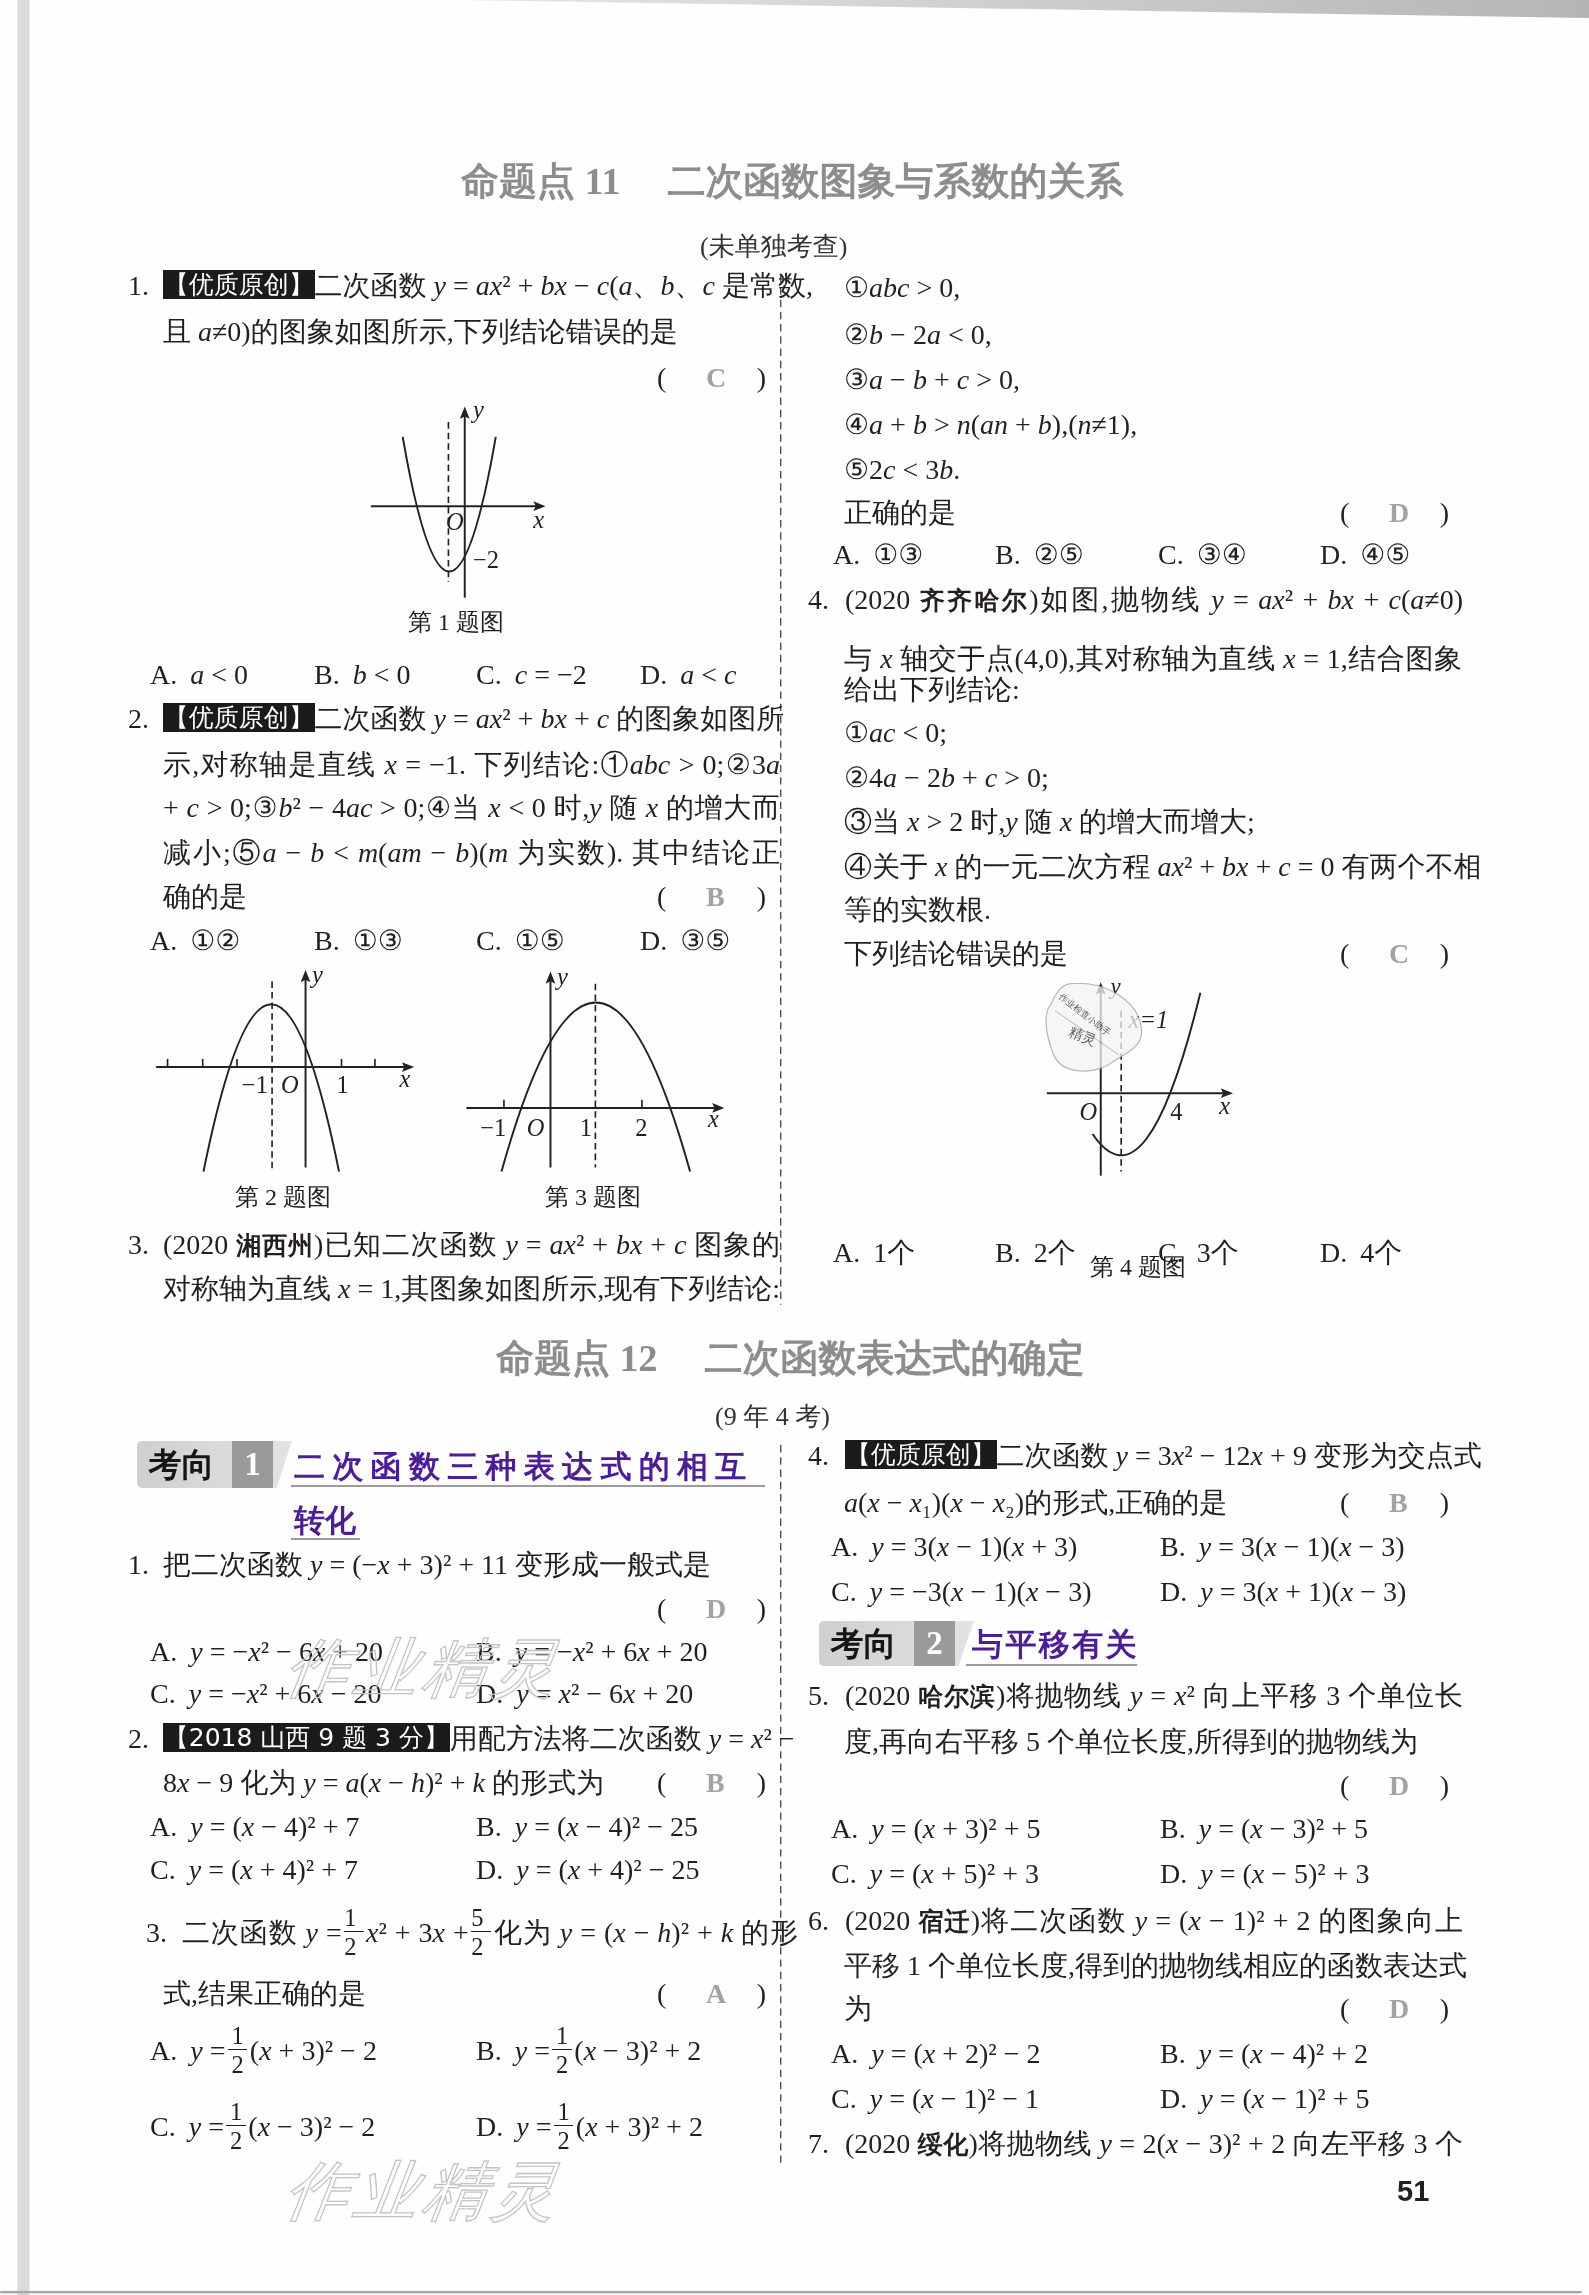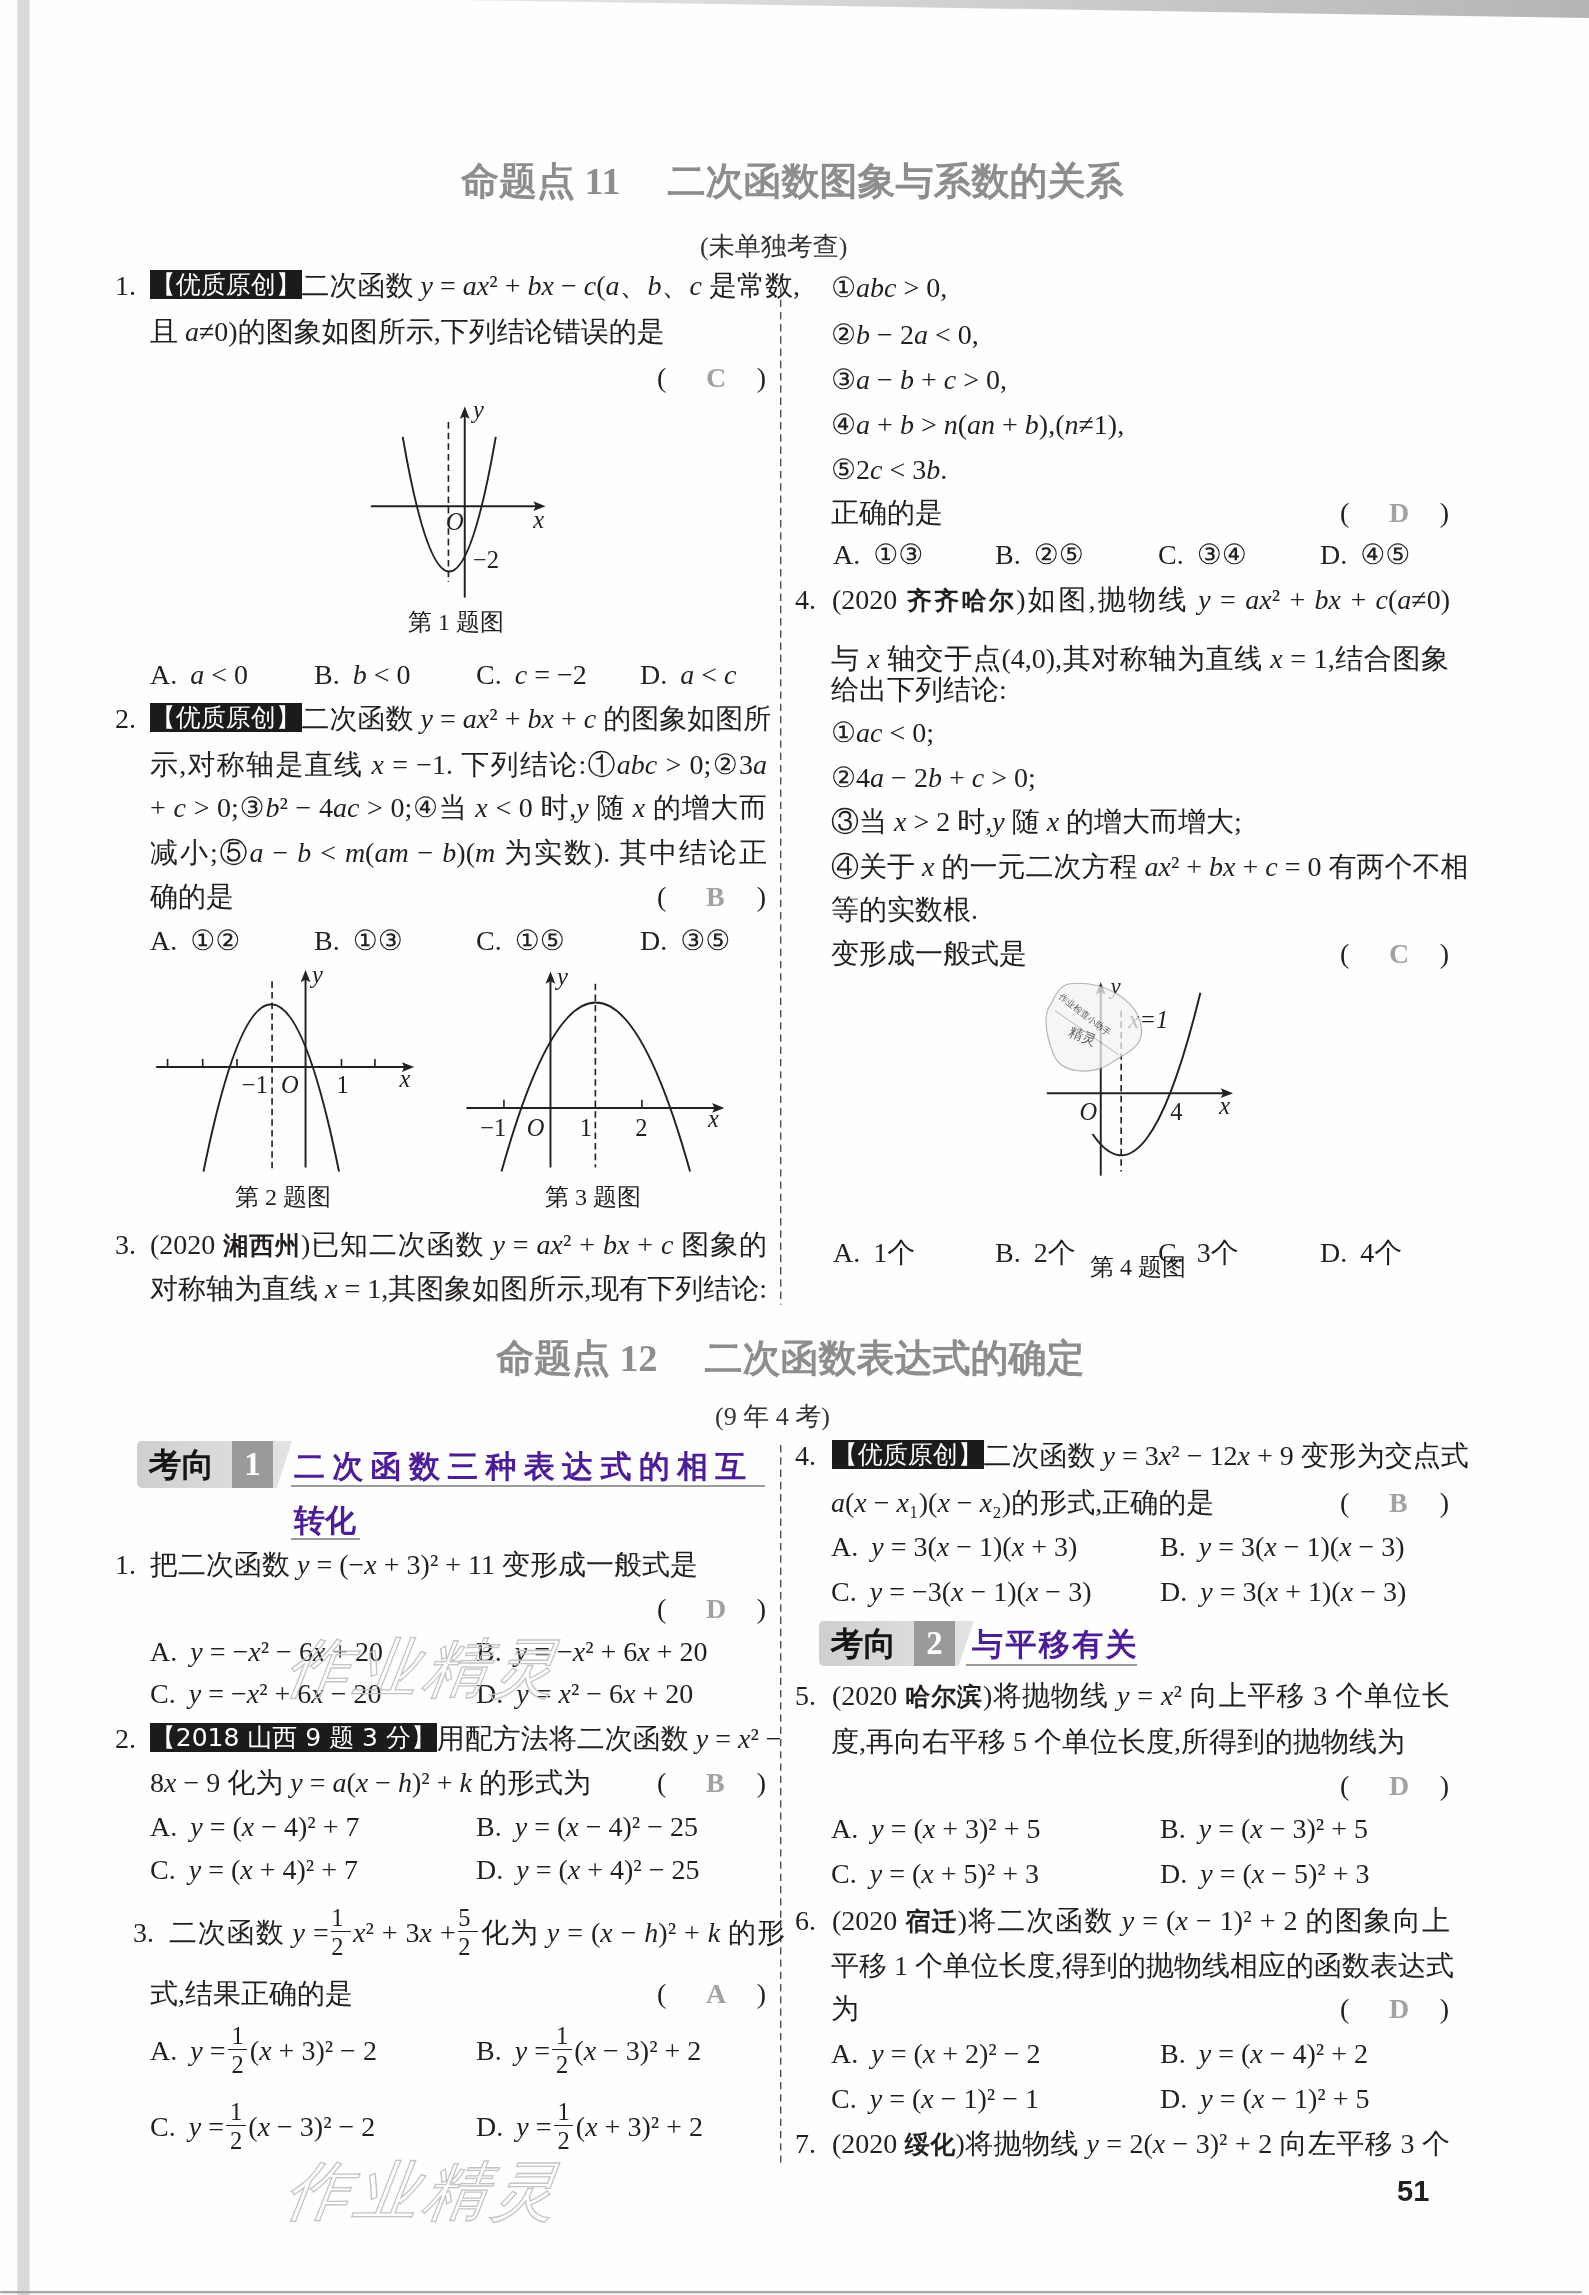--- a/index.html
+++ b/index.html
@@ -1,19 +1,19 @@
 <!DOCTYPE html>
 <html style="--text: #231f20; --answer: #a2a2a2; --section_title: #8d8d8d; --tag_bg: #1b1b1b; --badge_num_bg: #9a9a9a;font-size:13px"><head>
 <meta charset="utf-8">
 <style>
   :root{--text:#231f20;--answer:#a2a2a2;--section_title:#8d8d8d;--tag_bg:#1b1b1b;--badge_num_bg:#9a9a9a;}
   html,body{margin:0;padding:0;background:#fff;}
   #page{position:relative;width:1590px;height:2295px;background:#fefefe;overflow:hidden;
         font-family:"Liberation Serif","DejaVu Serif",serif;color:var(--text);}
-  .ln{position:absolute;height:44px;line-height:44px;font-size:28px;white-space:nowrap;}
+  .ln{position:absolute;height:44px;line-height:44px;font-size:28px;white-space:nowrap;margin-left:13px;}
   .j{text-align:justify;text-align-last:justify;}
   .num{display:inline-block;width:35px;}
   .rnum{display:inline-block;width:37px;}
   .tag{display:inline-block;background:var(--tag_bg);color:#fff;font-size:25px;line-height:29px;height:29px;
        padding:0 0.8px;vertical-align:1.6px;font-family:"DejaVu Sans",sans-serif;}
   .src .pl{font-weight:bold;font-family:"DejaVu Sans",sans-serif;font-size:25px;}
   .m i{font-style:italic;}
   .ans{position:absolute;width:114px;height:44px;line-height:44px;font-size:28px;}
   .ans .po{position:absolute;left:0;top:0;}
   .ans .pl2{position:absolute;left:49px;top:0;color:var(--answer);font-weight:bold;}
@@ -192,21 +192,21 @@
   <div class="opt" style="left:1320px;top:533px"><span class="ok">D.</span><span>④⑤</span></div>
 
   <div class="ln j" style="left:795px;top:578px;width:655px"><span class="rnum">4.</span><span class="src"><span>(2020 </span><span class="pl">齐齐哈尔</span><span>)</span></span><span class="m">如图,抛物线 <i>y</i> = <i>a</i><i>x</i>² + <i>b</i><i>x</i> + <i>c</i>(<i>a</i>≠0)</span></div>
   <div class="ln j" style="left:831px;top:637px;width:618px"><span class="m">与 <i>x</i> 轴交于点(4,0),其对称轴为直线 <i>x</i> = 1,结合图象</span></div>
   <div class="ln" style="left:831px;top:668px"><span class="m">给出下列结论:</span></div>
   <div class="ln" style="left:831px;top:711px"><span class="m">①<i>a</i><i>c</i> &lt; 0;</span></div>
   <div class="ln" style="left:831px;top:756px"><span class="m">②4<i>a</i> − 2<i>b</i> + <i>c</i> &gt; 0;</span></div>
   <div class="ln" style="left:831px;top:800px"><span class="m">③当 <i>x</i> &gt; 2 时,<i>y</i> 随 <i>x</i> 的增大而增大;</span></div>
   <div class="ln j" style="left:831px;top:845px;width:618px"><span class="m">④关于 <i>x</i> 的一元二次方程 <i>a</i><i>x</i>² + <i>b</i><i>x</i> + <i>c</i> = 0 有两个不相</span></div>
   <div class="ln" style="left:831px;top:888px"><span class="m">等的实数根.</span></div>
-  <div class="ln" style="left:831px;top:932px">变形成一般式是</div>
+  <div class="ln" style="left:831px;top:932px">下列结论错误的是</div>
   <div class="ans" style="left:1340px;top:932px">
       <span class="po">(</span>
       <span class="pl2">C</span>
       <span class="pc">)</span>
     </div>
   <div class="cap" style="left:1138px;top:1251px">第 4 题图</div>
   <div class="opt" style="left:833px;top:1231px"><span class="ok">A.</span><span>1个</span></div>
   <div class="opt" style="left:995px;top:1231px"><span class="ok">B.</span><span>2个</span></div>
   <div class="opt" style="left:1158px;top:1231px"><span class="ok">C.</span><span>3个</span></div>
   <div class="opt" style="left:1320px;top:1231px"><span class="ok">D.</span><span>4个</span></div>

